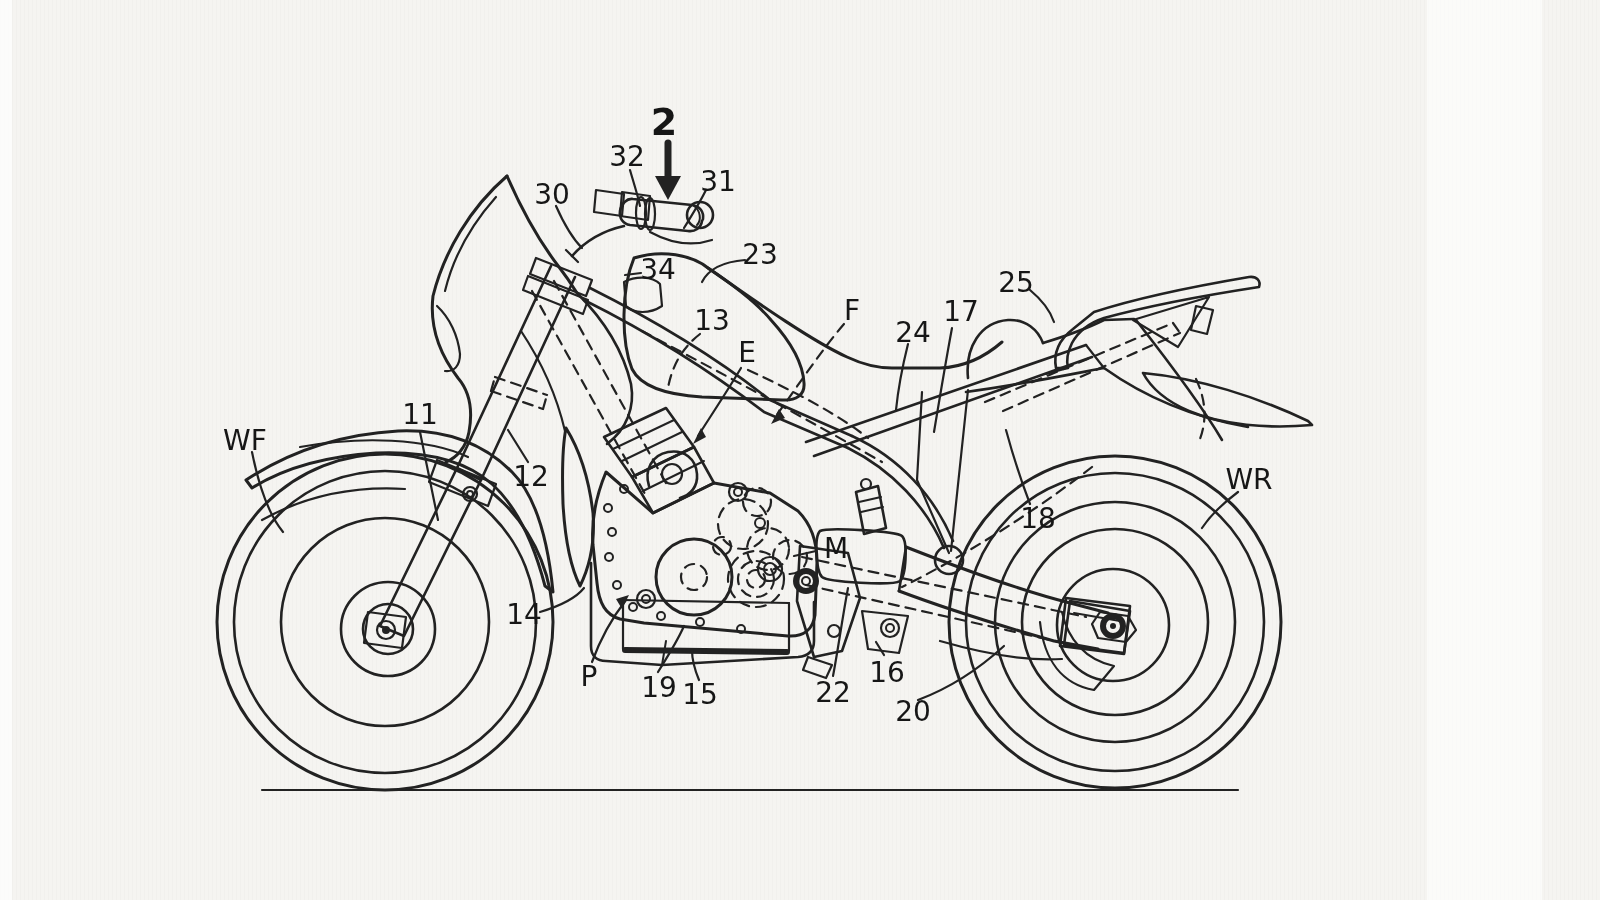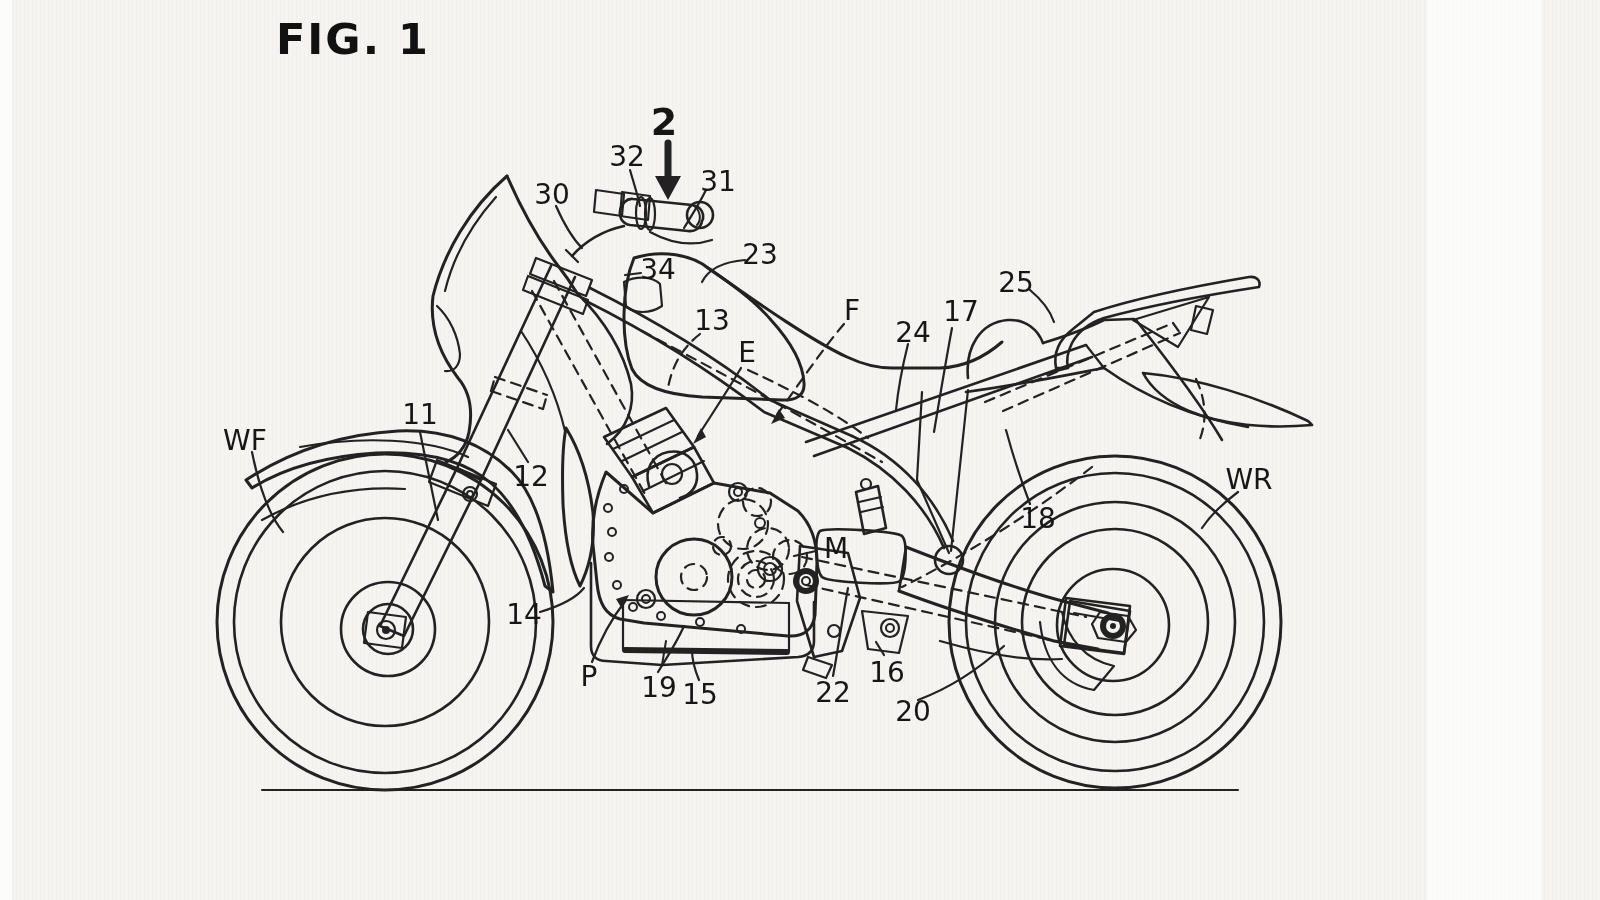--- a/index.html
+++ b/index.html
@@ -41,21 +41,20 @@
     fill:#161616;stroke:none;font-size:28px;
     font-family:"DejaVu Sans","Liberation Sans",sans-serif;
     text-anchor:middle;dominant-baseline:middle;
   }
   #drawing text.ref.emphasis{font-size:38px;font-weight:bold;}
 </style>
 </head>
 <body>
 
 <div class="page">
-  <div class="fig-title">FIG. 1</div>
 
   <svg id="drawing" width="1600" height="900" viewBox="0 0 1600 900">
 
     <g>
       <path class="thin" d="M262,790 L1238,790"></path>
     </g>
 
     <g>
       <circle class="w3" cx="385" cy="622" r="168"></circle>
       <circle cx="385" cy="622" r="151"></circle>

